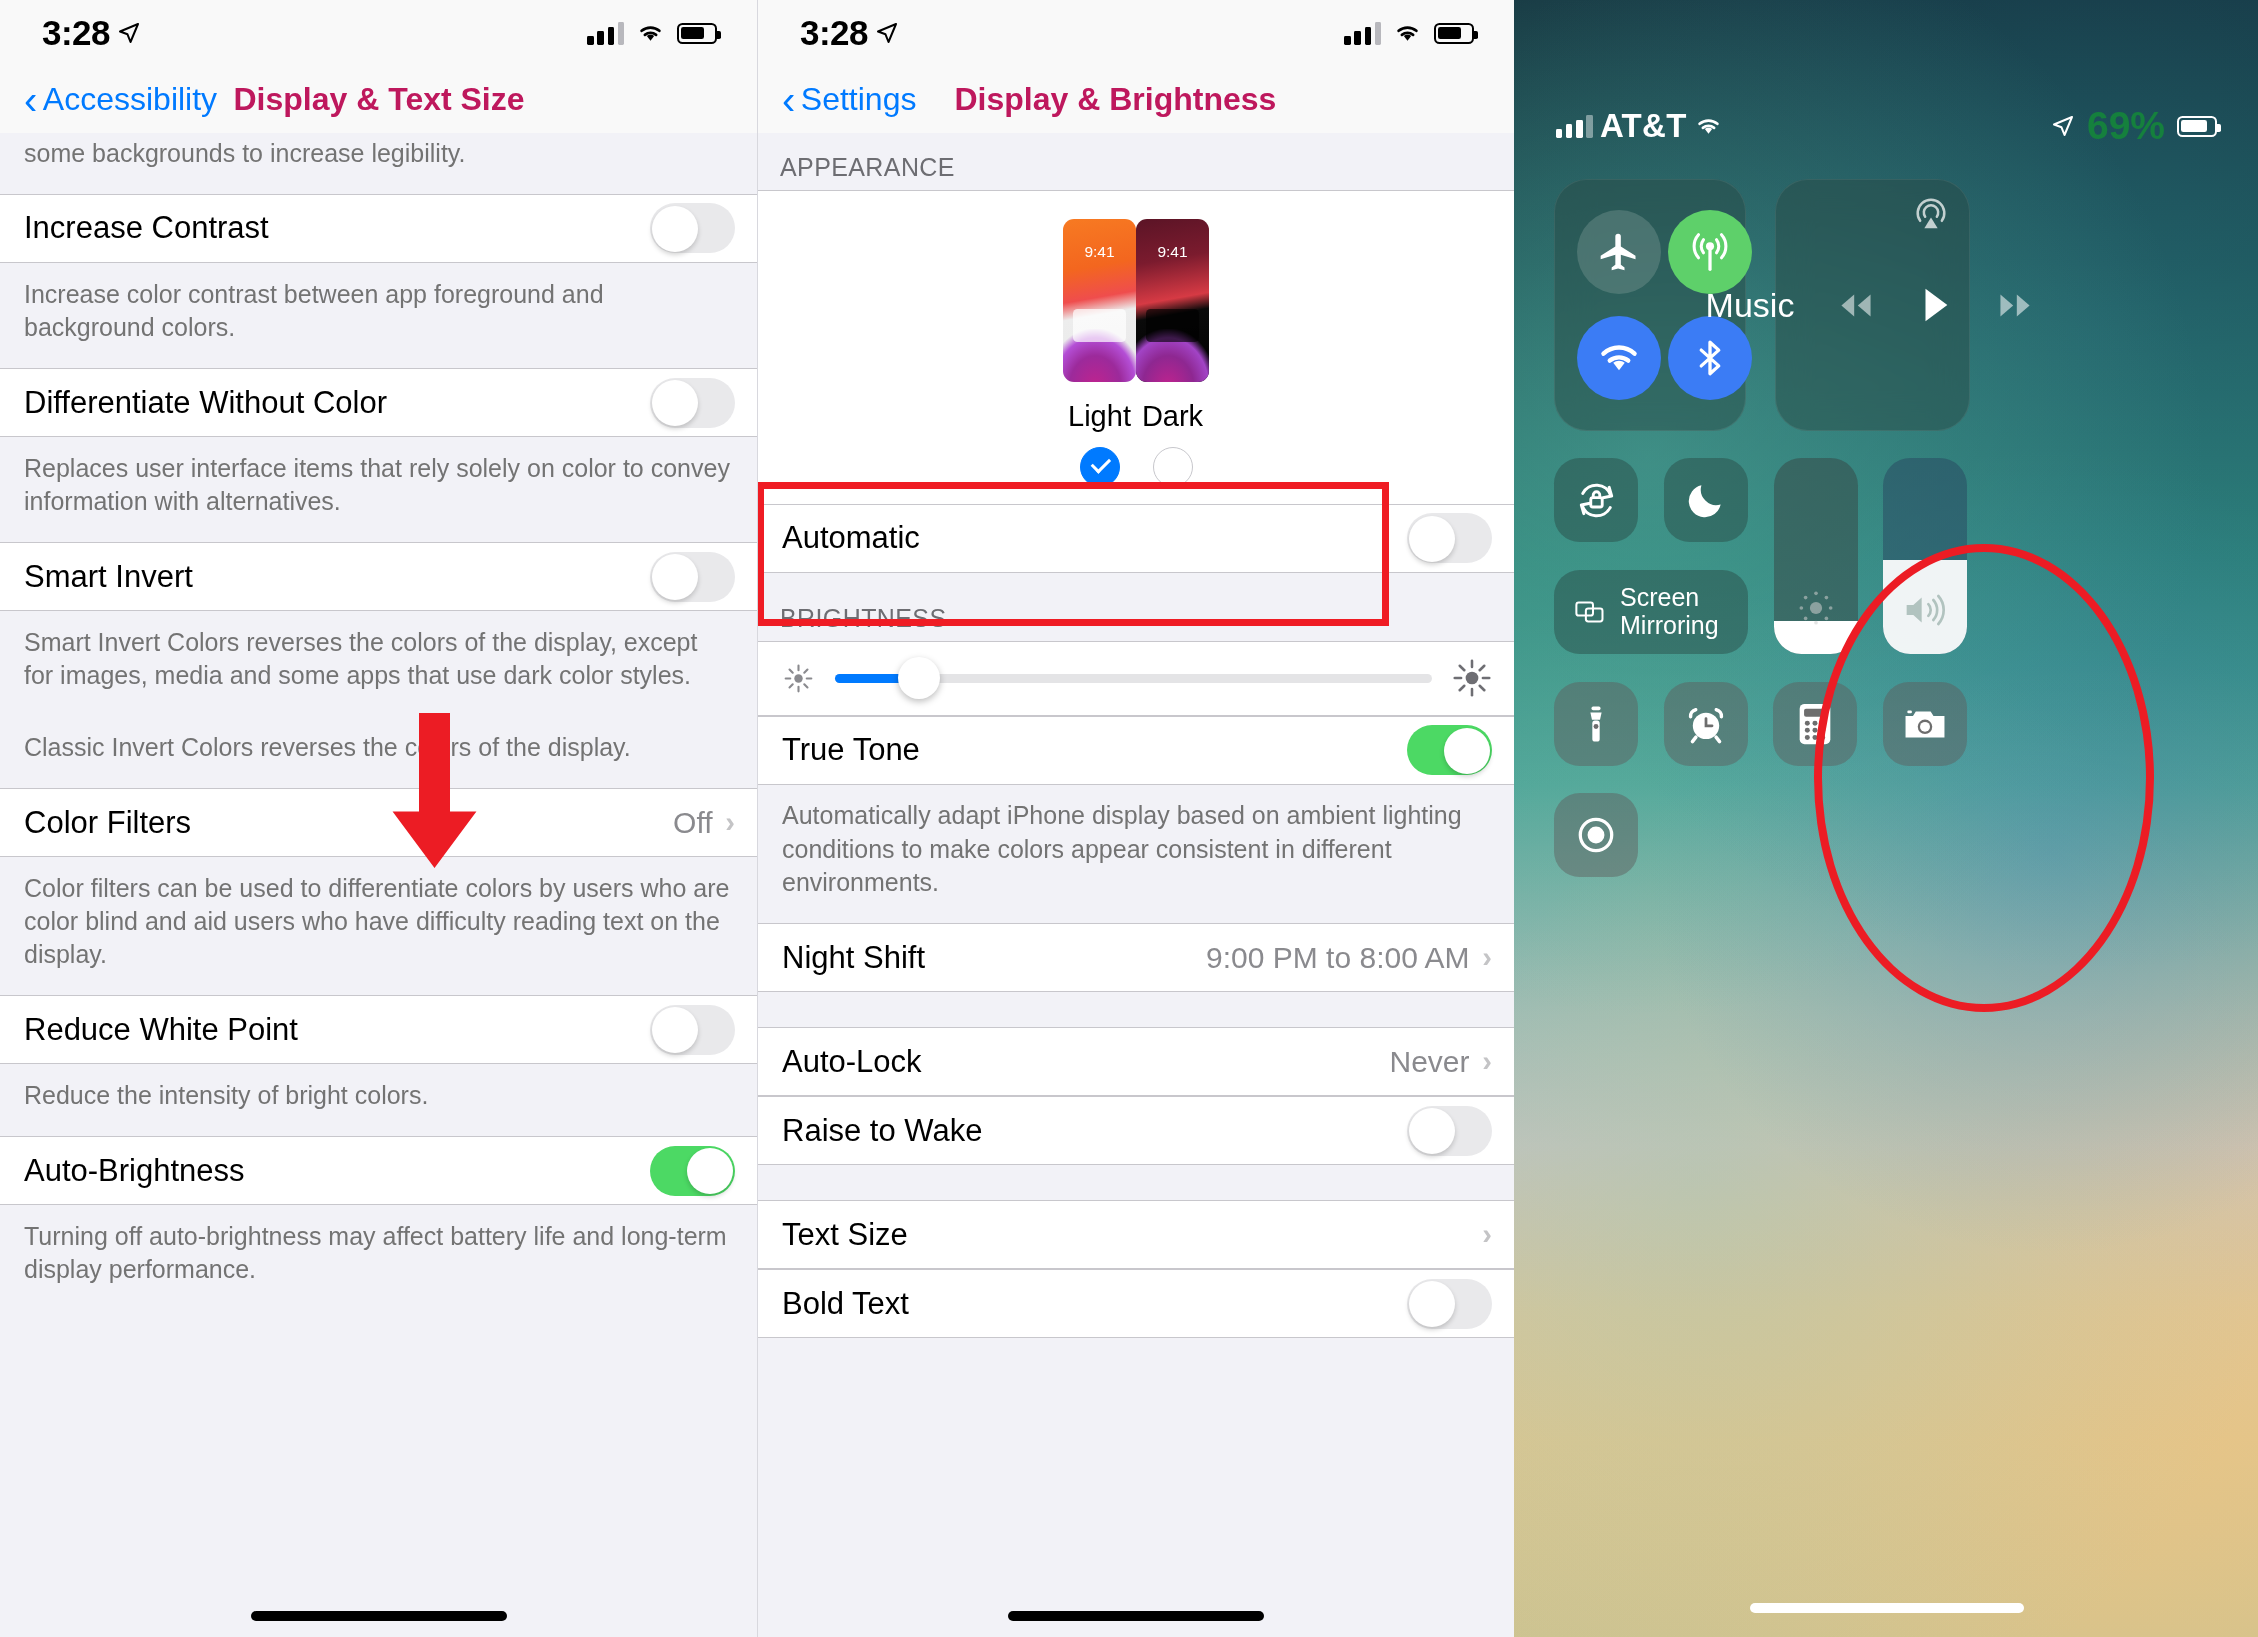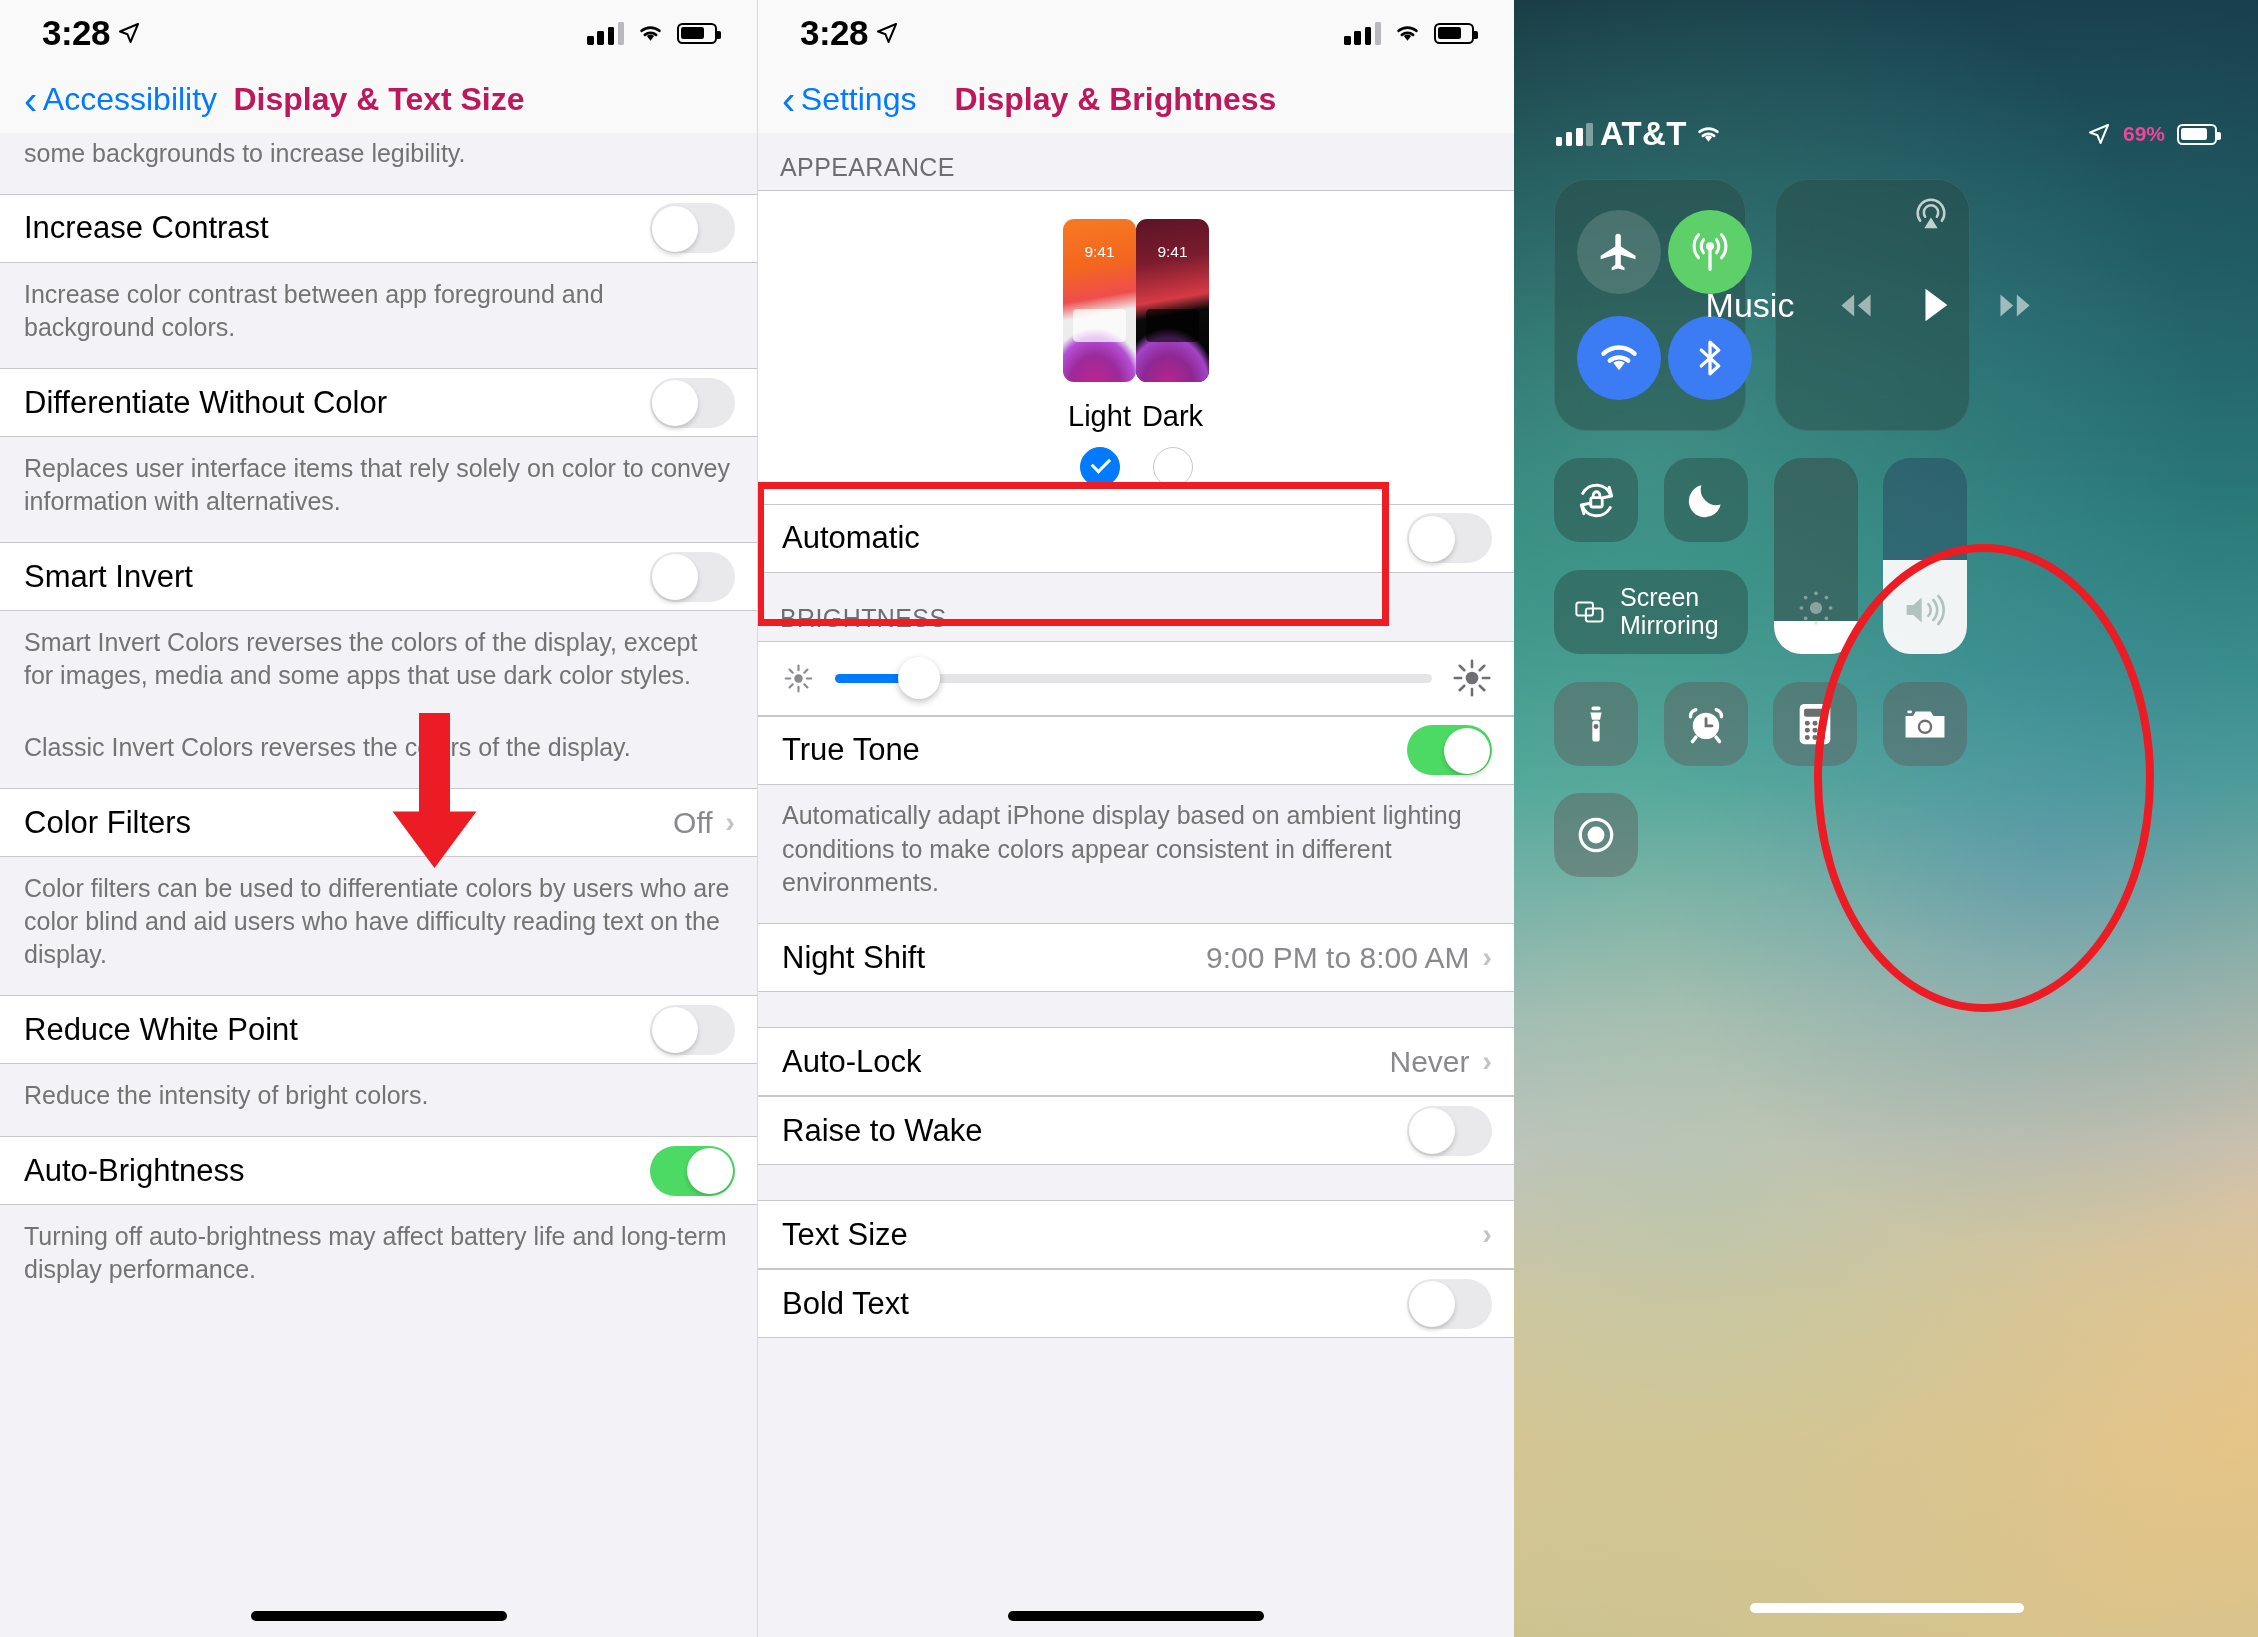--- a/index.html
+++ b/index.html
@@ -118,24 +118,24 @@
   .cc-bg { position:absolute; inset:0;
     background:
       radial-gradient(circle at 18% 28%, rgba(90,175,160,.45) 0%, transparent 42%),
       radial-gradient(circle at 78% 20%, rgba(40,110,130,.40) 0%, transparent 45%),
       radial-gradient(circle at 72% 52%, rgba(70,140,190,.40) 0%, transparent 40%),
       radial-gradient(circle at 25% 72%, rgba(160,200,180,.45) 0%, transparent 45%),
       radial-gradient(circle at 80% 88%, rgba(235,195,130,.55) 0%, transparent 50%),
       linear-gradient(180deg,#153540 0%,#1d5456 16%,#2e8579 34%,#49a396 48%,#9fb9b4 62%,#c6c2c2 70%,#dcc69b 80%,#e0c68e 88%,#cdc390 100%);
     filter:blur(0px);
   }
-  .cc-status { position:absolute; top:115px; left:0; right:0; padding:0 42px;
+  .cc-status { position:absolute; top:104px; left:0; right:0; padding:0 42px;
                display:flex; justify-content:space-between; align-items:center; color:#fff; }
   .cc-carrier { font-size:33px; font-weight:600; color:#fff; letter-spacing:0.3px; }
-  .cc-batt-pct { font-size:21px; font-weight:600; color:#ec4899; }
+  .cc-batt-pct { font-size:39px; font-weight:600; color:#15803d; }
   .cc-sig i { background:#fff; }
   .cc-sig i:nth-child(4){ background:rgba(255,255,255,.42); }
   .cc-batt { border-color:#fff; }
   .cc-batt:after{ background:#fff; }
   .cc-batt i { background:#fff; }
 
   .cc-grid { position:absolute; top:179px; left:40px; right:37px; }
   .cc-module { border-radius:33px; background:rgba(40,70,66,.45);
                backdrop-filter:blur(18.3px); -webkit-backdrop-filter:blur(18.3px);
                border:0.5px solid rgba(255,255,255,.08); position:relative; }

